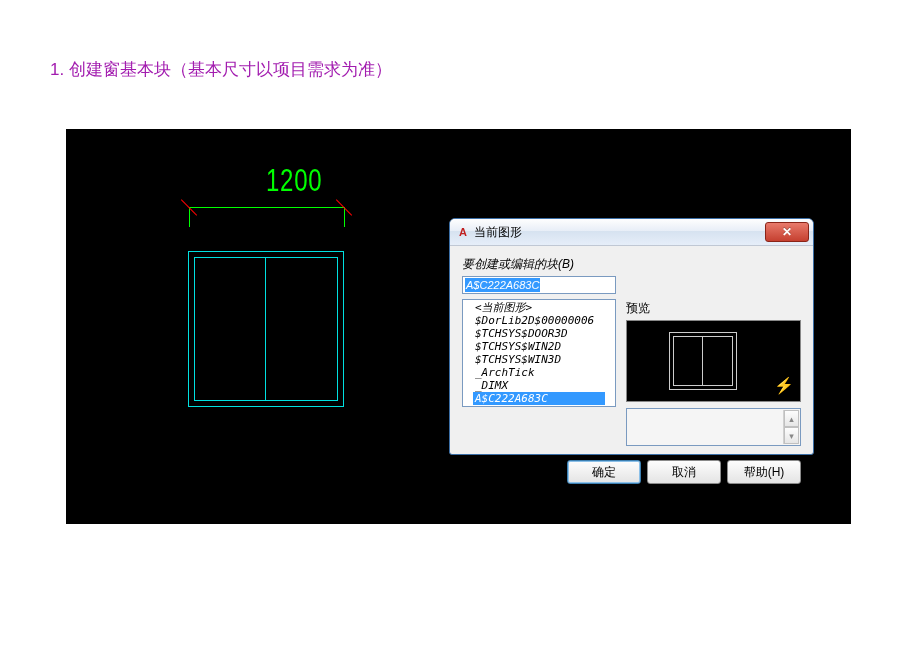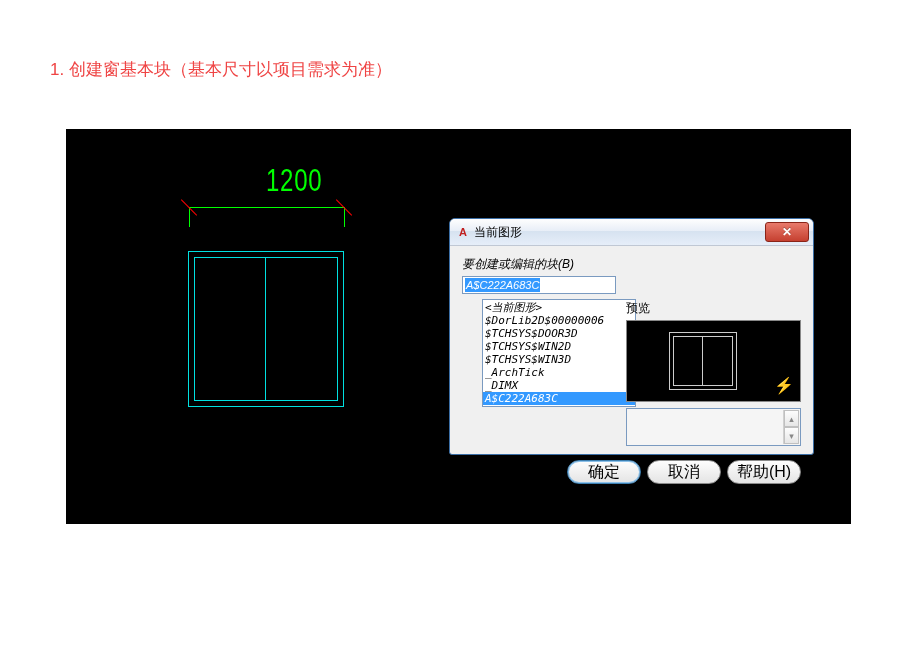--- a/index.html
+++ b/index.html
@@ -7,21 +7,21 @@
     padding: 0;
     font-family: "Microsoft YaHei", Arial, sans-serif;
     background: #fff;
     width: 920px;
     height: 650px;
     overflow: hidden;
   }
   .page-title {
     padding: 58px 0 0 50px;
     font-size: 17px;
-    color: #ef4444;
+    color: #a21caf;
   }
   .cad-area {
     position: absolute;
     left: 66px;
     top: 129px;
     width: 785px;
     height: 395px;
     background: #000;
   }
   
@@ -154,22 +154,21 @@
   .listbox {
     width: 100%;
     height: 108px;
     border: 1px solid #7a9ac0;
     background: #fff;
     box-sizing: border-box;
     overflow: hidden;
     font-family: "SimSun", monospace;
     font-size: 11px;
     line-height: 13px;
-    padding: 1px 2px;
-    margin-left: 20px;
+    padding: 1px 12px;
   }
   .listbox .item { white-space: nowrap; }
   .listbox .item.selected {
     background: #3399ff;
     color: #fff;
     margin: 0 -2px;
     padding: 0 2px;
   }
   .preview-box {
     width: 100%;
@@ -232,23 +231,23 @@
   .button-row {
     display: flex;
     justify-content: flex-end;
     gap: 6px;
     padding: 6px 12px 10px 12px;
   }
   .dlg-btn {
     width: 72px;
     height: 22px;
     border: 1px solid #8a8a8a;
-    border-radius: 12px;
+    border-radius: 3px;
     background: linear-gradient(#fdfdfd, #e4e4e4);
-    font-size: 16px;
+    font-size: 12px;
     display: flex; align-items: center; justify-content: center;
     color: #000;
   }
   .dlg-btn.default {
     border: 1px solid #3c7fb1;
     box-shadow: 0 0 0 1px #8cc0e8 inset;
   }
 </style>
 </head>
 <body>

